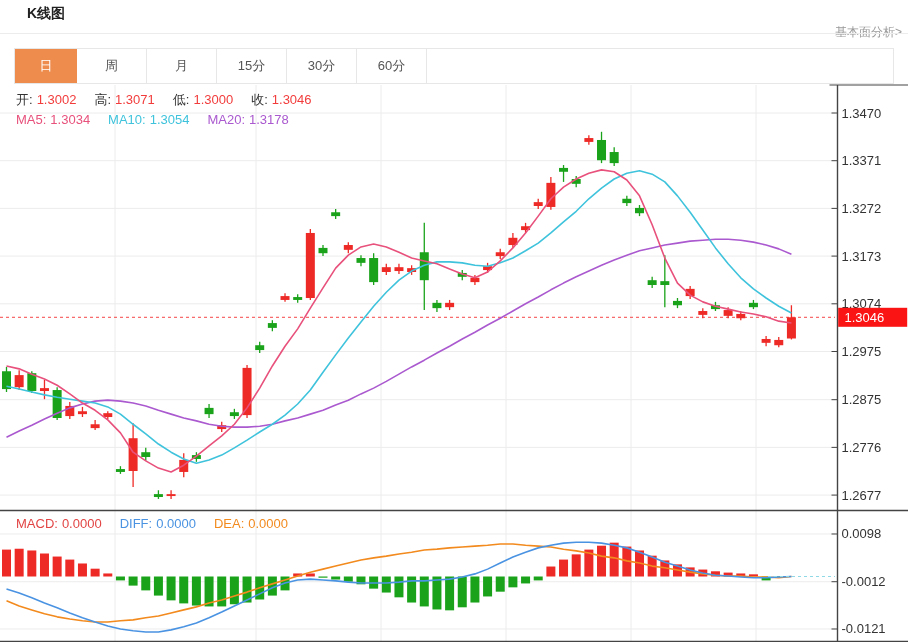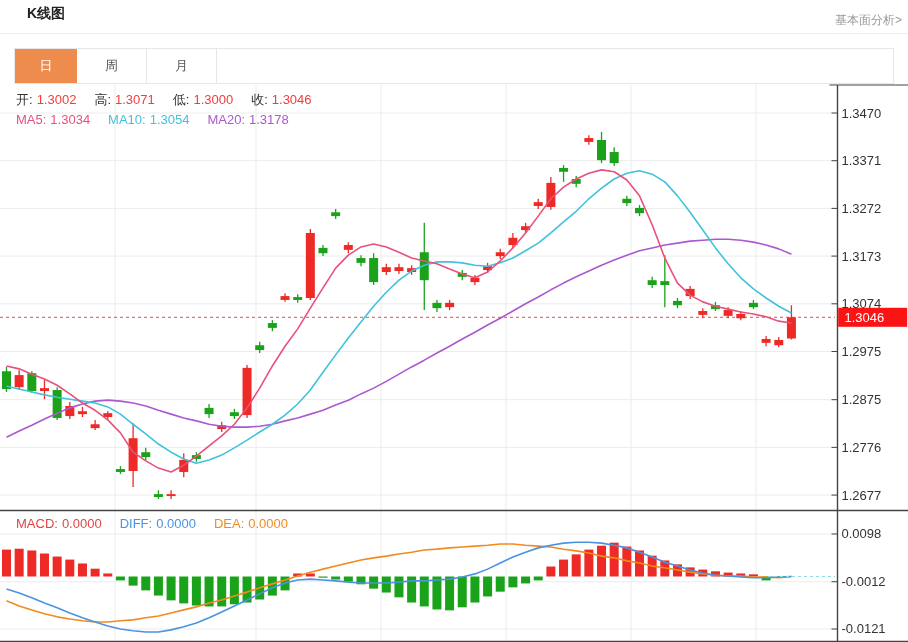--- a/index.html
+++ b/index.html
@@ -1,19 +1,19 @@
 <!DOCTYPE html>
 <html><head>
 <meta charset="utf-8">
 <style>
   * { margin:0; padding:0; box-sizing:border-box; }
   body { font-family:"Liberation Sans", sans-serif; background:#fff; }
   .page { position:relative; width:908px; height:642px; background:#fff; overflow:hidden; }
   .hdr-title { position:absolute; left:27px; top:5px; font-size:14px; font-weight:bold; color:#222; }
-  .hdr-link { position:absolute; right:6px; top:12px; font-size:12px; color:#999; text-decoration:none; cursor:pointer; }
+  .hdr-link { position:absolute; right:6px; top:24px; font-size:12px; color:#999; text-decoration:none; cursor:pointer; }
   .hdr-divider { position:absolute; left:0; top:33px; width:908px; height:1px; background:#ececec; }
   .tabbar { position:absolute; left:14px; right:14px; top:48px; height:36px; display:flex;
             border:1px solid #e7e7e7; background:#fff; }
   .tab { width:70px; height:100%; line-height:34px; text-align:center; font-size:13px; color:#555;
          border-right:1px solid #e7e7e7; cursor:pointer; background:#fff; }
   .tab.active { background:#ee8c4e; color:#fff; width:62px; border-right:none; }
   .legend-row { position:absolute; left:16px; font-size:13px; z-index:3; white-space:nowrap;text-align:center; }
   .legend-row span { margin-right:4px; }
   .legend-row .item { margin-right:14px; }
   #chart { position:absolute; left:0; top:0; z-index:1; }
@@ -24,20 +24,23 @@
 
 <div class="page">
   <div class="hdr-title">K线图</div>
   <a class="hdr-link">基本面分析&gt;</a>
   <div class="hdr-divider"></div>
 
   <div class="tabbar" id="tabbar">
       <div class="tab active">日</div>
       <div class="tab">周</div>
       <div class="tab">月</div>
+      <div class="tab">15分</div>
+      <div class="tab">30分</div>
+      <div class="tab">60分</div>
     </div>
 
   <div class="legend-row" id="ohlcRow" style="top:91px;"><span class="item"><span style="color: rgb(51, 51, 51);">开:</span><span style="color: rgb(242, 60, 60);">1.3002</span></span><span class="item"><span style="color: rgb(51, 51, 51);">高:</span><span style="color: rgb(242, 60, 60);">1.3071</span></span><span class="item"><span style="color: rgb(51, 51, 51);">低:</span><span style="color: rgb(242, 60, 60);">1.3000</span></span><span class="item"><span style="color: rgb(51, 51, 51);">收:</span><span style="color: rgb(242, 60, 60);">1.3046</span></span></div>
   <div class="legend-row" id="maRow" style="top:112px;"><span class="item"><span style="color: rgb(232, 81, 124);">MA5:</span><span style="color: rgb(232, 81, 124);">1.3034</span></span><span class="item"><span style="color: rgb(63, 195, 220);">MA10:</span><span style="color: rgb(63, 195, 220);">1.3054</span></span><span class="item"><span style="color: rgb(170, 89, 207);">MA20:</span><span style="color: rgb(170, 89, 207);">1.3178</span></span></div>
   <div class="legend-row" id="macdRow" style="top:516px;"><span class="item"><span style="color: rgb(226, 68, 68);">MACD:</span><span style="color: rgb(226, 68, 68);">0.0000</span></span><span class="item"><span style="color: rgb(74, 147, 226);">DIFF:</span><span style="color: rgb(74, 147, 226);">0.0000</span></span><span class="item"><span style="color: rgb(242, 138, 30);">DEA:</span><span style="color: rgb(242, 138, 30);">0.0000</span></span></div>
 
   <svg id="chart" width="908" height="642" viewBox="0 0 908 642">
       <g>
         <line x1="115" y1="85" x2="115" y2="510" stroke="#ececec" stroke-width="1"></line>
         <line x1="115" y1="511" x2="115" y2="641.5" stroke="#ececec" stroke-width="1"></line>

